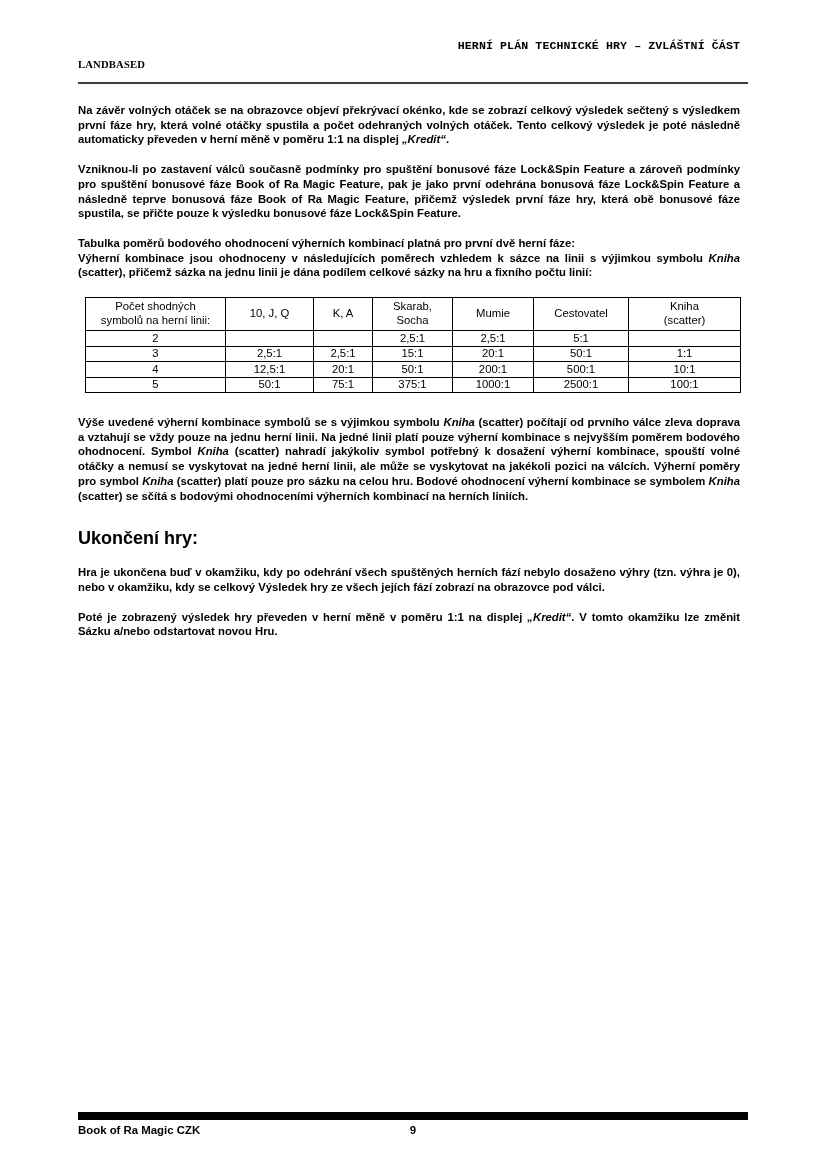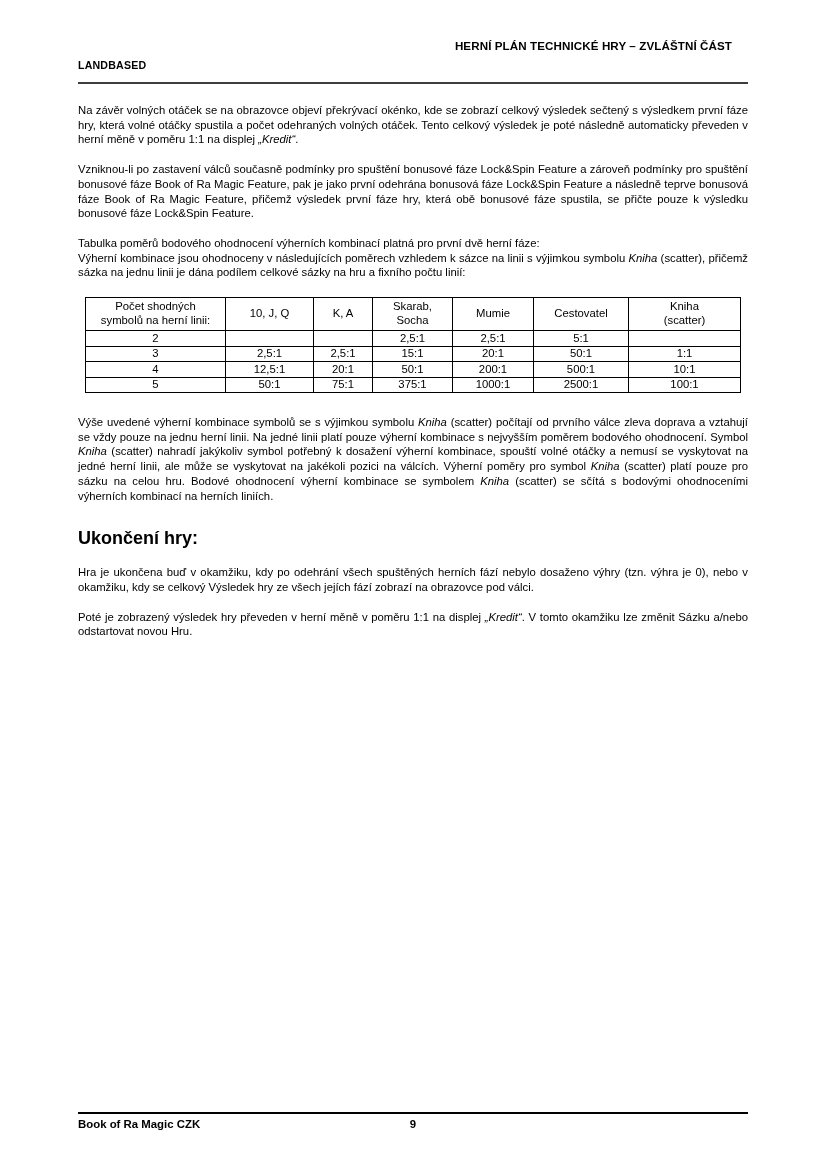--- a/index.html
+++ b/index.html
@@ -24,47 +24,50 @@
     width: 670px;
   }
   
   .doc-header {
     position: relative;
     height: 82px;
     border-bottom: 2px solid #3d3d3d;
   }
   .header-right {
     position: absolute;
-    right: 16px;
+    right: 8px;
     top: 39px;
     text-align: right;
     line-height: 13px;
+    font-family: Liberation Mono, monospace;
   }
   .header-title {
     font-weight: bold;
     font-size: 11.6px;
     letter-spacing: 0.1px;
   }
   .header-subtitle {
     font-weight: bold;
     font-size: 9.8px;
   }
   .header-left {
     position: absolute;
     left: 0;
     top: 59px;
     font-weight: bold;
     font-size: 10.6px;
     letter-spacing: 0.2px;
+    font-family: Liberation Serif, serif;
   }
   
   .content p {
-    margin: 0 0 15px 0;
+    margin: 0 8px 15px 0;
     text-align: justify;
     line-height: 14.7px;
+    font-weight: bold;
   }
   p.first-para { margin-top: 19px; }
   p.pre-table  { margin-bottom: 10px; }
   
   table.payout {
     border-collapse: collapse;
     width: 655px;
     margin: 17px 0 22px 7px;
     table-layout: fixed;
   }
@@ -92,21 +95,21 @@
     font-size: 18px;
     font-weight: bold;
     margin: 25px 0 16px 0;
   }
   
   .doc-footer {
     position: absolute;
     left: 78px;
     top: 1112px;
     width: 670px;
-    border-top: 2px solid #000000;
+    border-top: 8px solid #000000;
     padding-top: 4px;
   }
   .footer-left {
     font-weight: bold;
     font-size: 11.4px;
   }
   .footer-page {
     position: absolute;
     top: 4px;
     left: 0;

